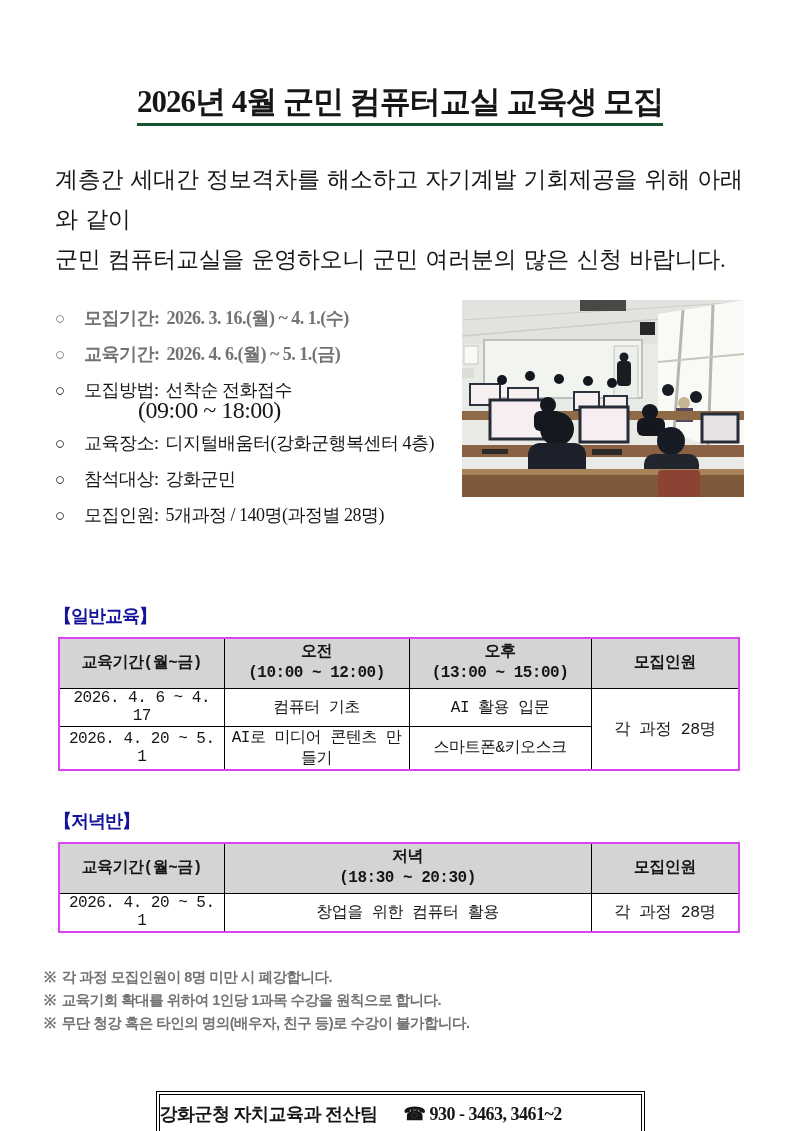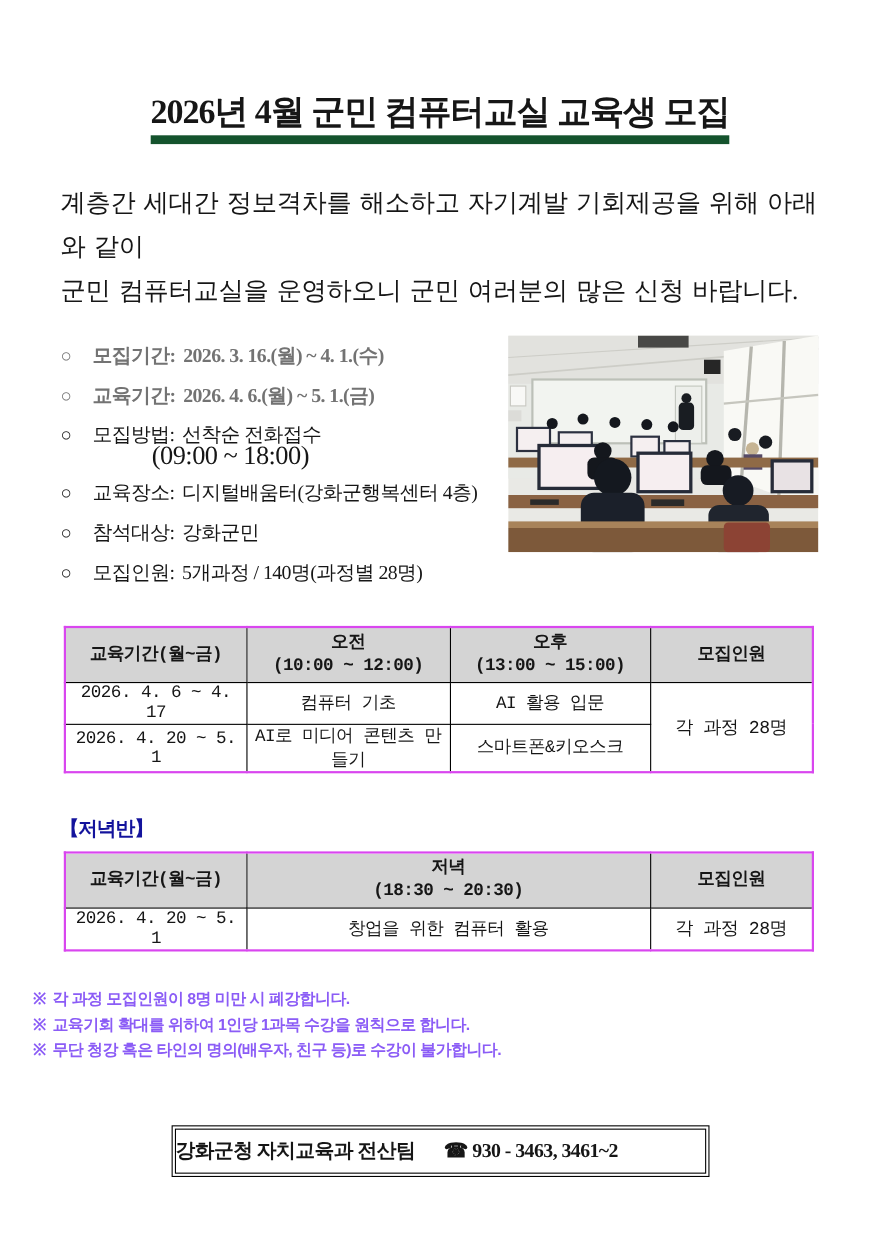--- a/index.html
+++ b/index.html
@@ -5,21 +5,21 @@
   html,body { margin:0; padding:0; background:#ffffff; }
   .page {
     position:relative; width:800px; height:1131px; margin:0 auto;
     background:#ffffff; overflow:hidden;
     font-family:"Liberation Serif", serif; color:#161616;
   }
   
   .title-wrap { margin-top:84px; text-align:center; }
   .title {
     display:inline-block; font-size:31px; font-weight:bold; letter-spacing:-1px;
-    border-bottom:8px solid #14532d; padding-bottom:3px; line-height:1.15;
+    border-bottom:3px solid #14532d; padding-bottom:3px; line-height:1.15;
   }
   
   .intro {
     margin:34px 52px 0 55px; font-size:23px; line-height:40px;
     letter-spacing:-0.3px; word-spacing:2px;
   }
   
   .info { position:relative; margin:26px 0 0 55px; height:258px; }
   .bullets { list-style:none; margin:0; padding:0; }
   .bullets li { font-size:18px; line-height:24px; margin-bottom:11px; white-space:nowrap; letter-spacing:-0.5px; }
@@ -41,21 +41,21 @@
     border-collapse:collapse; table-layout:fixed; margin-left:58px; width:680px;
     border:2px solid #d946ef; text-align:center;
     font-family:Liberation Mono, monospace; letter-spacing:-0.5px;
   }
   table.sched th, table.sched td { border:1px solid #000; padding:0 2px; overflow:hidden; }
   table.sched th { background:#d4d4d4; font-size:16px; font-weight:bold; height:49px; line-height:21px; }
   table.sched td { font-size:16px; height:37px; }
   table.sched td.cap { font-size:16.5px;margin-top:12px; }
   
   .notes {
-    margin:33px 0 0 30px; color:#8b5cf6; font-weight:bold; font-size:14.5px;
+    margin:33px 0 0 44px; color:#737373; font-weight:bold; font-size:14.5px;
     font-family:"Liberation Sans", sans-serif; letter-spacing:-0.5px;
   }
   .note { line-height:23px; }
   .note .nmark { margin-right:6px; }
   
   .footer-outer {
     width:489px; margin:56px auto 0; border:1px solid #000; padding:2px;
     box-sizing:border-box;
   }
   .footer-inner {
@@ -160,20 +160,21 @@
         <circle cx="209" cy="141" r="14" fill="#171b23"></circle>
         <rect x="182" y="154" width="55" height="43" rx="10" fill="#20252e"></rect>
 
         <rect x="0" y="169" width="282" height="6" fill="#a8835a"></rect>
         <rect x="0" y="175" width="282" height="22" fill="#7d593a"></rect>
         <rect x="196" y="170" width="42" height="27" rx="4" fill="#8c4334"></rect>
       </svg>
     </div>
   </div>
 
+  <div class="tbl-heading h1gap">【일반교육】</div>
   <table class="sched">
     <colgroup>
         <col style="width:165px">
         <col style="width:185px">
         <col style="width:182px">
         <col style="width:148px">
       </colgroup>
     <thead>
       <tr>
         <th>교육기간(월~금)</th>

